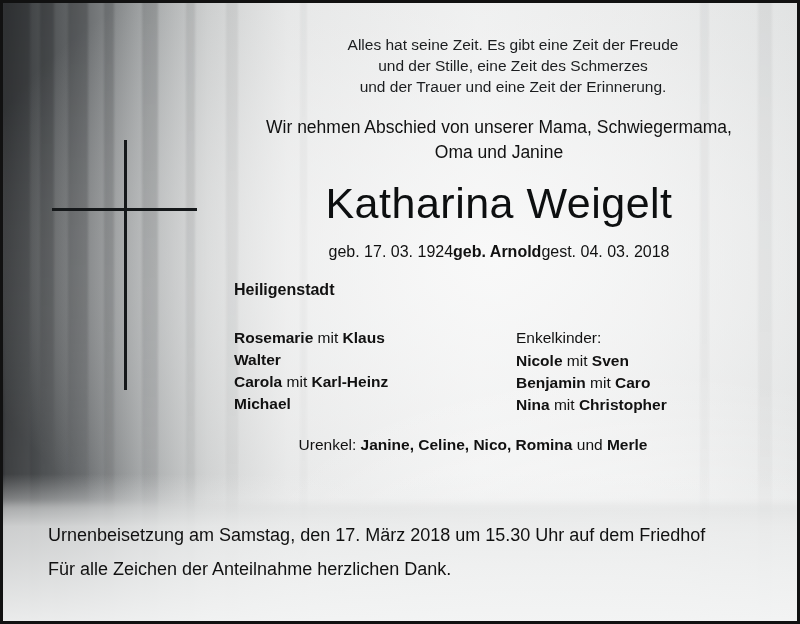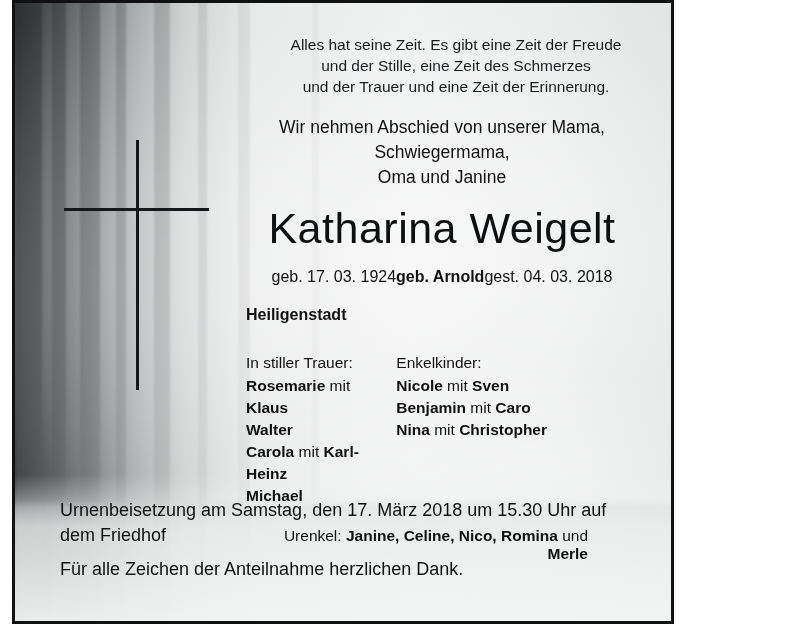--- a/index.html
+++ b/index.html
@@ -5,26 +5,25 @@
   html, body {
     margin: 0;
     padding: 0;
     background: #ffffff;
   }
   body {
     font-family: "Liberation Sans", sans-serif;
   }
   .obituary {
     position: relative;
-    width: 662px;
+    width: 800px;
     height: 624px;
     overflow: hidden;
     background: #f97316;
     color: #111111;
-    margin-left: 12px;
   }
   
   .bg {
     position: absolute;
     inset: 0;
     background:
       
       radial-gradient(ellipse 520px 260px at 78% 88%, rgba(255,255,255,0.55), rgba(255,255,255,0) 70%),
       
       radial-gradient(ellipse 640px 420px at 62% 42%, rgba(250,250,250,0.85), rgba(245,245,245,0.25) 60%, rgba(230,230,230,0) 85%),
@@ -142,21 +141,21 @@
     display: flex;
     justify-content: space-between;
     margin: 0 0 0 2px;
   }
   .col { font-size: 15.5px; line-height: 22px; }
   .col .head { font-weight: normal; margin-bottom: 1px; }
   .col .line b { font-weight: bold; }
   .col-right { width: 250px; }
 
   .grandkids {
-    text-align: right;
+    text-align: center;
     font-size: 15.5px;
     margin: 20px 52px 0 0;
   }
   .grandkids b { font-weight: bold; }
 
   .footer {
     position: absolute;
     left: 48px;
     right: 40px;
     bottom: 42px;
@@ -211,21 +210,20 @@
     <div class="dates">
       <span>geb. 17. 03. 1924</span>
       <span class="mid">geb. Arnold</span>
       <span>gest. 04. 03. 2018</span>
     </div>
 
     <div class="place">Heiligenstadt</div>
 
     <div class="mourners">
       <div class="col col-left">
-        <div class="head">In stiller Trauer:</div>
         <div class="line">
           <b>Rosemarie</b><span> mit </span><b>Klaus</b>
         </div>
         <div class="line">
           <b>Walter</b><span></span><b></b>
         </div>
         <div class="line">
           <b>Carola</b><span> mit </span><b>Karl-Heinz</b>
         </div>
         <div class="line">

